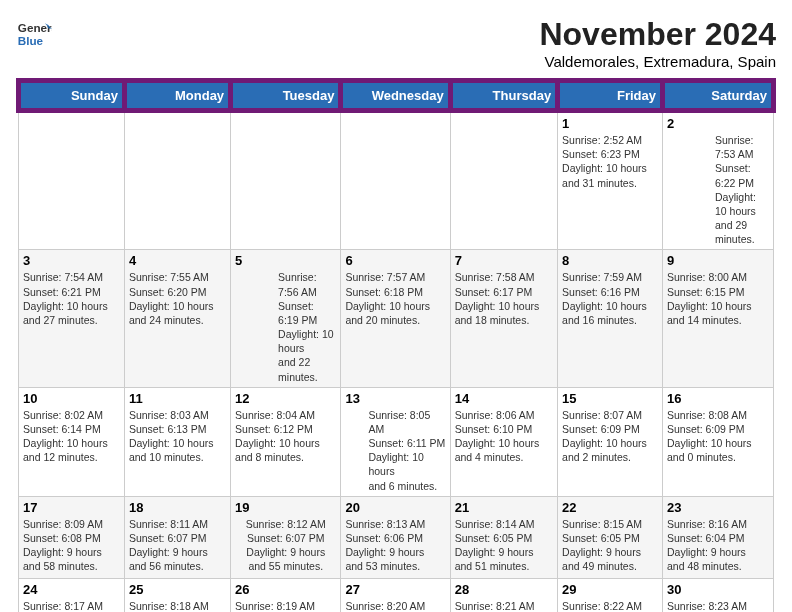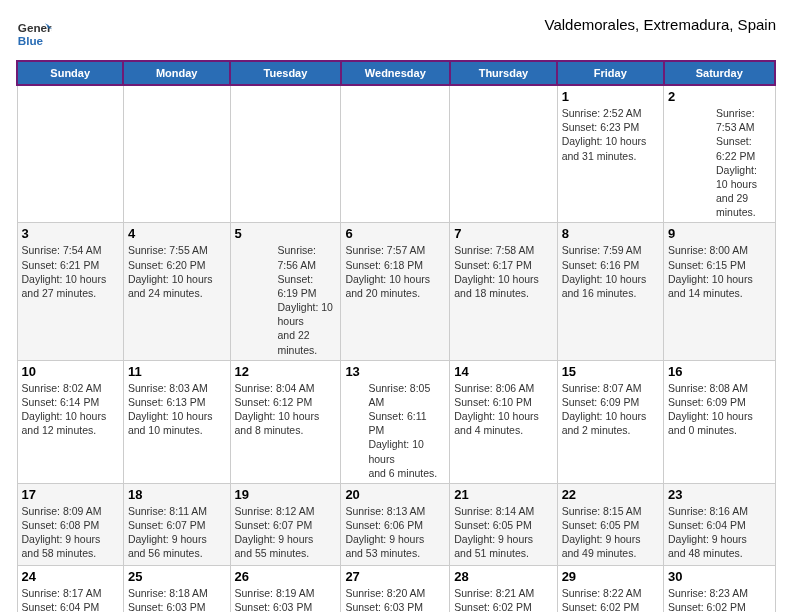--- a/index.html
+++ b/index.html
@@ -39,23 +39,23 @@
     }
     table {
       width: 100%;
       border-collapse: collapse;
       font-size: 11px;
     }
     thead tr th {
       background-color: #2a6db5;
       color: #fff;
       padding: 5px 4px;
-      text-align: center;
-      font-size: 11px;
-      border: 2px solid #701a75;
+      text-align: right;
+      font-size: 13px;
+      border: 5px solid #701a75;
     }
     tbody tr td {
       border: 1px solid #ccc;
       vertical-align: top;
       padding: 3px 4px;
       width: 113px;
       min-height: 70px;
       height: 82px;
     }
     tbody tr:nth-child(even) td {
@@ -85,20 +85,21 @@
   <div class="logo">
     <svg class="logo-icon" viewBox="0 0 40 40" xmlns="http://www.w3.org/2000/svg">
       <text x="2" y="18" font-size="13" font-weight="bold" fill="#333" font-family="Arial">General</text>
       <text x="2" y="32" font-size="13" font-weight="bold" fill="#2a6db5" font-family="Arial">Blue</text>
       <polygon points="32,8 38,14 36,10" fill="#2a6db5"></polygon>
       <polygon points="34,10 40,14 36,14" fill="#1a5a9a"></polygon>
     </svg>
 
   </div>
   <div class="title-area">
+    <div class="month-title">November 2024</div>
     <div class="subtitle">Valdemorales, Extremadura, Spain</div>
   </div>
 </div>
 
 <table>
   <thead>
     <tr>
     <th>Sunday</th>
         <th>Monday</th>
         <th>Tuesday</th>
@@ -242,21 +243,21 @@
         </td>
         <td>
           <div class="day-number">18</div>
           <div class="day-info" style="white-space: pre-line;">Sunrise: 8:11 AM
 Sunset: 6:07 PM
 Daylight: 9 hours
 and 56 minutes.</div>
         </td>
         <td>
           <div class="day-number">19</div>
-          <div class="day-info" style="white-space: pre-line;">Sunrise: 8:12 AM
+          <div class="day-info" style="white-space: pre-line; text-align: center;">Sunrise: 8:12 AM
 Sunset: 6:07 PM
 Daylight: 9 hours
 and 55 minutes.</div>
         </td>
         <td>
           <div class="day-number">20</div>
           <div class="day-info" style="white-space: pre-line;">Sunrise: 8:13 AM
 Sunset: 6:06 PM
 Daylight: 9 hours
 and 53 minutes.</div>

